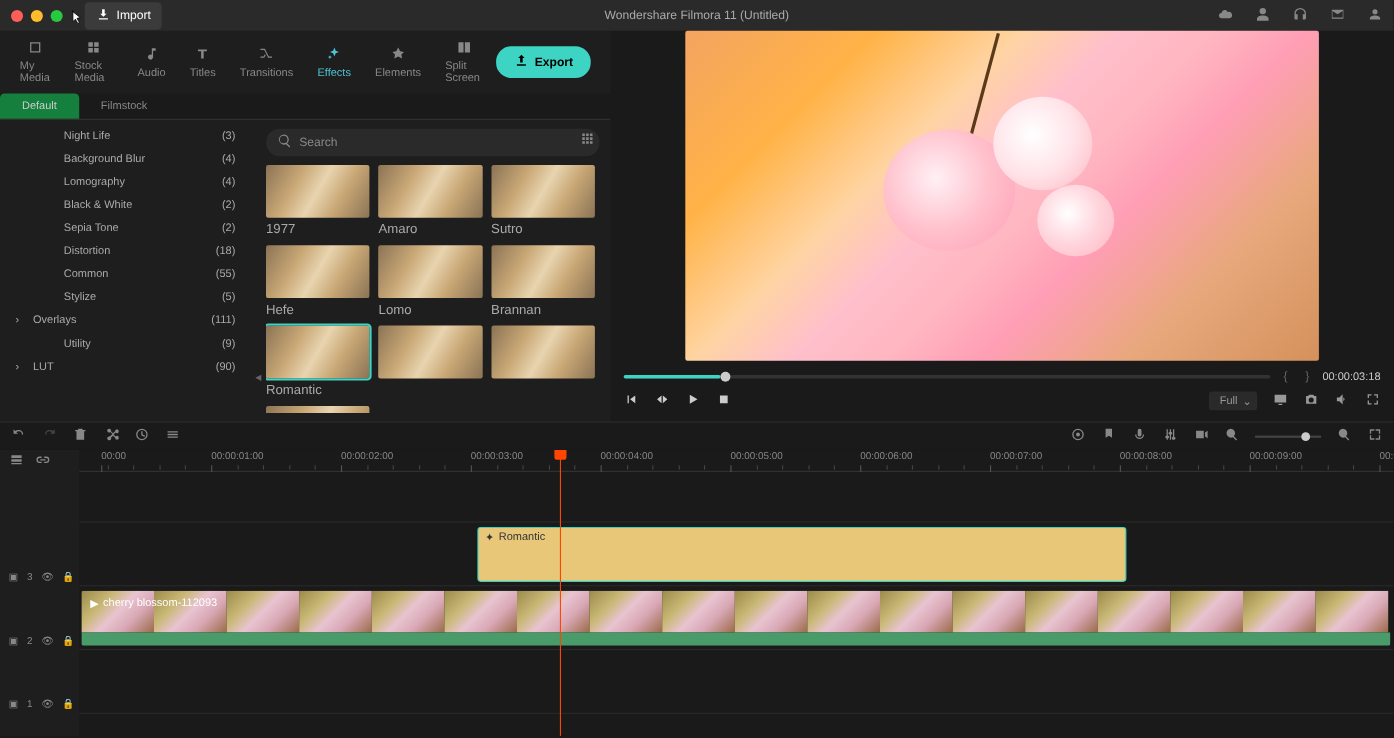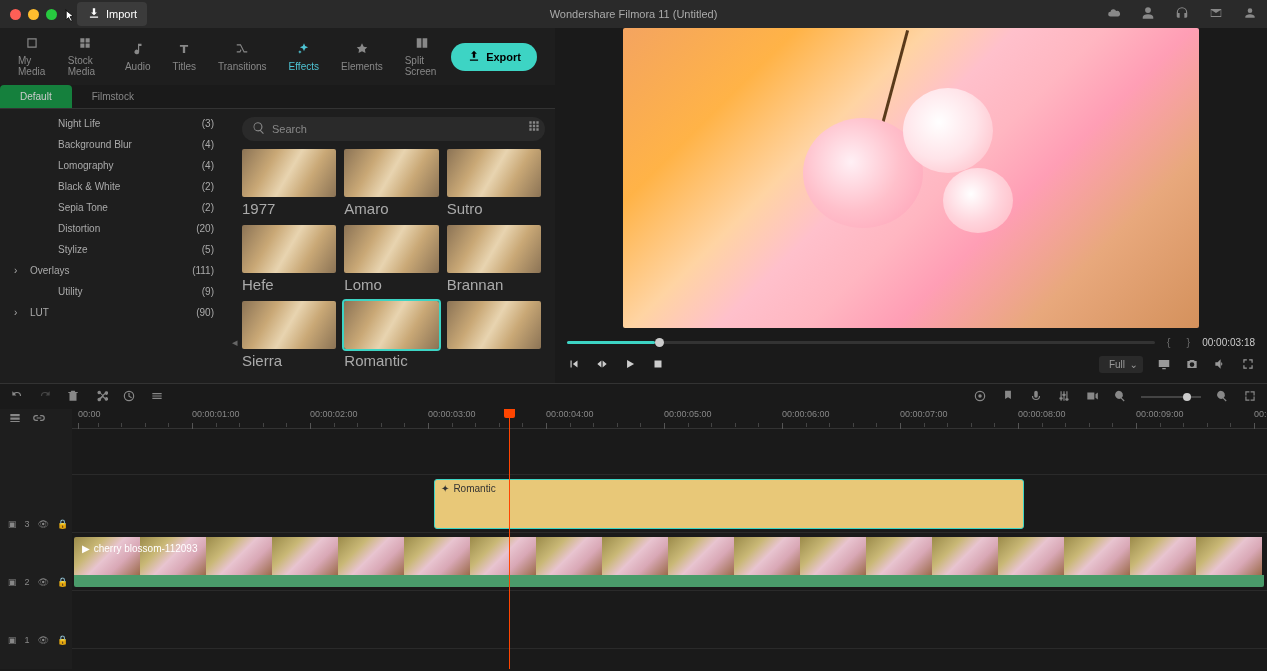--- a/index.html
+++ b/index.html
@@ -46,21 +46,21 @@
 
 .effects-area { flex: 1; display: flex; flex-direction: column; padding: 8px 10px; position: relative; }
 .search-bar { background: #2a2a2a; border-radius: 12px; padding: 4px 10px; color: #888; margin-bottom: 8px; display: flex; align-items: center; gap: 6px; text-align: center; }
 .grid-toggle { position: absolute; right: 14px; top: 10px; color: #888; cursor: pointer; }
 .effects-grid { display: grid; grid-template-columns: repeat(3, 1fr); gap: 8px; overflow-y: auto; padding-right: 4px; }
 .effects-grid::-webkit-scrollbar { width: 6px; }
 .effects-grid::-webkit-scrollbar-thumb { background: #444; border-radius: 3px; }
 .effect-card { cursor: pointer; }
 .effect-thumb { width: 100%; height: 48px; background: linear-gradient(120deg, #8b7355 0%, #c9a876 30%, #e8d4b0 50%, #c9a876 70%, #8b7355 100%); border-radius: 2px; position: relative; }
 .effect-thumb.sel { outline: 2px solid #3dd4c4; }
-.effect-label { font-size: 15px; color: #aaa; margin-top: 3px; }
+.effect-label { font-size: 12px; color: #aaa; margin-top: 3px; }
 .collapse-handle { position: absolute; left: 232px; top: 50%; color: #666; cursor: pointer; z-index: 5; }
 
 
 .preview-panel { flex: 1; background: #1a1a1a; display: flex; flex-direction: column; padding: 0 8px 6px 8px; }
 .preview-img { flex: 1; background: linear-gradient(135deg, #f4a460 0%, #ffb347 20%, #ffd4a3 35%, #ffc0cb 45%, #ffb6c1 55%, #ff9eb5 65%, #e8a87c 80%, #d4915c 100%); margin: 0 60px; border-radius: 2px; position: relative; overflow: hidden; }
 .blossom { position: absolute; border-radius: 50%; }
 .b1 { width: 120px; height: 110px; background: radial-gradient(circle at 40% 40%, #fff0f5, #ffc0cb, #ff9eb5); top: 90px; left: 180px; }
 .b2 { width: 90px; height: 85px; background: radial-gradient(circle at 40% 40%, #fff, #ffe4e9, #ffb6c1); top: 60px; left: 280px; }
 .b3 { width: 70px; height: 65px; background: radial-gradient(circle at 40% 40%, #fff, #ffd4dc, #ffb6c1); top: 140px; left: 320px; }
 .branch { position: absolute; width: 3px; height: 140px; background: #5a3a1a; top: 0; left: 265px; transform: rotate(15deg); }
@@ -230,21 +230,25 @@
         <div class="cat-item">
             <span>Black &amp; White</span>
             <span>(2)</span>
           </div>
         <div class="cat-item">
             <span>Sepia Tone</span>
             <span>(2)</span>
           </div>
         <div class="cat-item">
             <span>Distortion</span>
-            <span>(20)</span>
+            <span>(18)</span>
+          </div>
+        <div class="cat-item">
+            <span>Common</span>
+            <span>(55)</span>
           </div>
         <div class="cat-item">
             <span>Stylize</span>
             <span>(5)</span>
           </div>
         <div class="cat-item parent">
             <span class="chev">›</span>
             <span>Overlays</span>
             <span>(111)</span>
           </div>
@@ -286,24 +290,20 @@
               <div class="effect-thumb"></div>
               <div class="effect-label">Hefe</div>
             </div>
             <div class="effect-card">
               <div class="effect-thumb"></div>
               <div class="effect-label">Lomo</div>
             </div>
             <div class="effect-card">
               <div class="effect-thumb"></div>
               <div class="effect-label">Brannan</div>
-            </div>
-            <div class="effect-card">
-              <div class="effect-thumb"></div>
-              <div class="effect-label">Sierra</div>
             </div>
             <div class="effect-card">
               <div class="effect-thumb sel"></div>
               <div class="effect-label">Romantic</div>
             </div>
             <div class="effect-card">
               <div class="effect-thumb"></div>
             </div>
             <div class="effect-card">
               <div class="effect-thumb"></div>
@@ -446,21 +446,21 @@
     </div>
     <div class="track-head th1">
       <span>▣</span>
       <span>1</span>
       <span>👁</span>
       <span>🔒</span>
     </div>
   </div>
   <div class="tracks-area">
     <div class="ruler" id="ruler">
-        <div class="ruler-tick" style="left: 6px;">00:00</div>
+        <div class="ruler-tick" style="left: 20px;">00:00</div>
         <div class="ruler-minor" style="left: 25.6px;"></div>
         <div class="ruler-minor" style="left: 49.2px;"></div>
         <div class="ruler-minor" style="left: 72.8px;"></div>
         <div class="ruler-minor" style="left: 96.4px;"></div>
         <div class="ruler-tick" style="left: 120px;">00:00:01:00</div>
         <div class="ruler-minor" style="left: 143.6px;"></div>
         <div class="ruler-minor" style="left: 167.2px;"></div>
         <div class="ruler-minor" style="left: 190.8px;"></div>
         <div class="ruler-minor" style="left: 214.4px;"></div>
         <div class="ruler-tick" style="left: 238px;">00:00:02:00</div>

